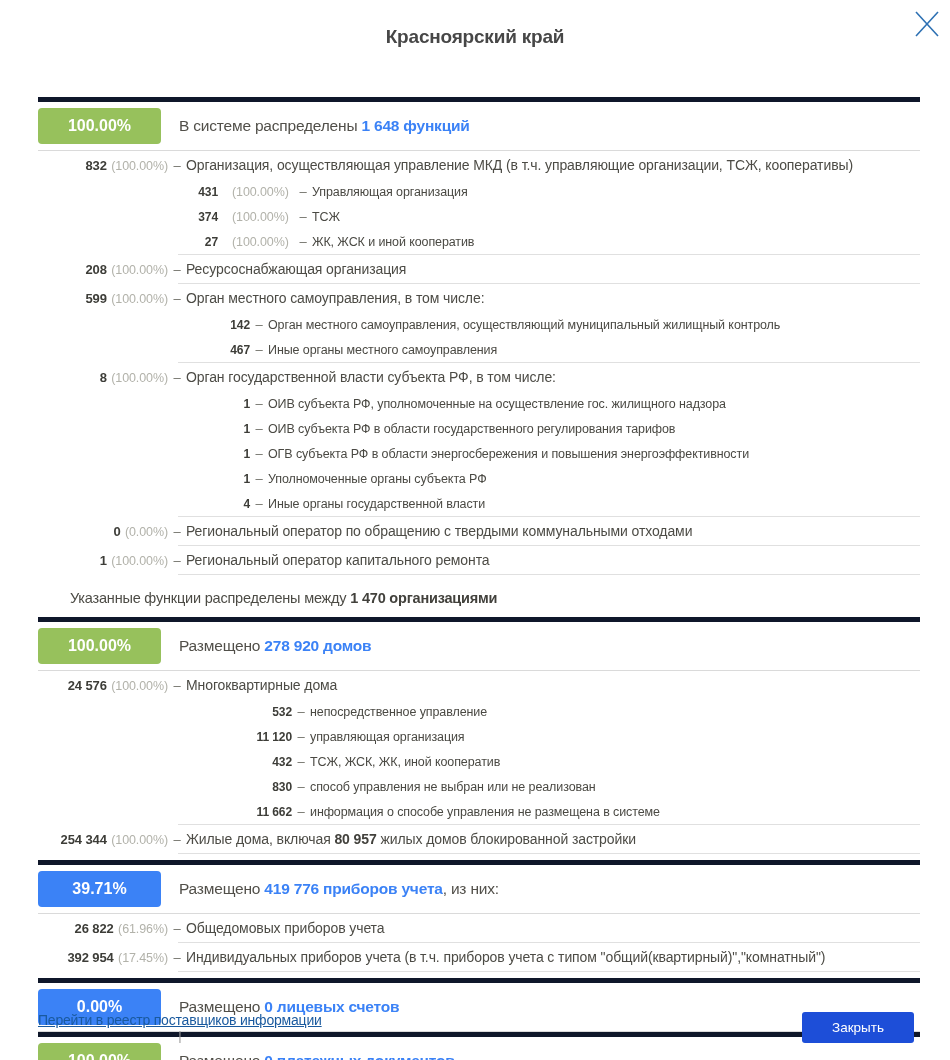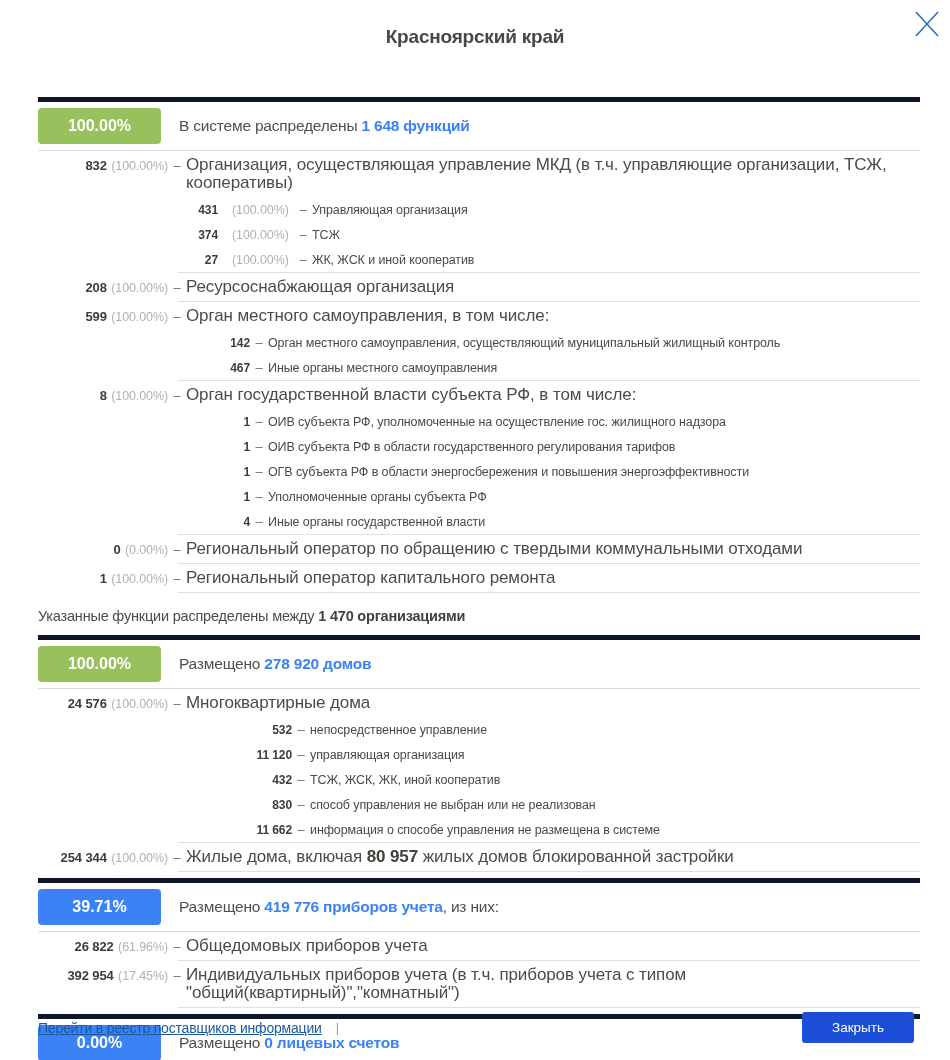--- a/index.html
+++ b/index.html
@@ -36,35 +36,35 @@
   .row.l2p { grid-template-columns: 180px 76px 18px 1fr; padding: 3px 0; }
   .row.l2  { grid-template-columns: 212px 18px 1fr; padding: 3px 0; }
   .row.l2h { grid-template-columns: 254px 18px 1fr; padding: 3px 0; }
 
   .numcol { text-align: right; white-space: nowrap; }
   .num { font-weight: bold; color: #3d3d38; font-size: 13px; }
   .row.l2 .num, .row.l2h .num, .row.l2p .num { font-size: 12px; }
   .pct { color: #b2b2aa; font-size: 12.5px; font-weight: normal; }
   .pctcol { text-align: left; padding-left: 14px; white-space: nowrap; }
   .dash { text-align: center; color: #6e6e66; font-size: 13px; }
-  .label { font-size: 17px; color: #4c4b45; line-height: 18px; }
+  .label { font-size: 14px; color: #4c4b45; line-height: 18px; }
   .row.l2 .label, .row.l2h .label, .row.l2p .label { font-size: 12.5px; line-height: 17px; color: #4a4943; }
   .label b { color: #42413c; }
 
   .hr-part { border-top: 1px solid #e0e0e0; margin-left: 140px; }
   .section > .hr-part:last-child { margin-bottom: 6px; }
   .section { margin-top: 0; }
-  .note { padding: 9px 0 11px; font-size: 14.5px; color: #4c4b45; letter-spacing: -0.2px; }
+  .note { padding: 9px 0 11px; font-size: 14.5px; color: #4c4b45; letter-spacing: -0.2px; margin-left: 32px; }
   .note b { color: #42413c; }
 
   .footer {
     position: absolute; left: 38px; right: 36px; bottom: 17px;
     display: flex; justify-content: space-between; align-items: center;
   }
-  .links { display: flex; align-items: center; }
+  .links { display: flex; align-items: center; flex-direction: column; }
   .links a {
     color: #19599e; font-size: 14px; text-decoration: underline; cursor: pointer;
     letter-spacing: -0.2px;
   }
   .links .sep { color: #9a9a9a; margin: 0 14px; font-size: 13px; }
   .close-btn {
     background: #1d4ed8; color: #fff; border: none; border-radius: 3px;
     font-size: 13.5px; padding: 8px 30px; cursor: pointer;
     font-family: "Liberation Sans", "DejaVu Sans", sans-serif;
   }

